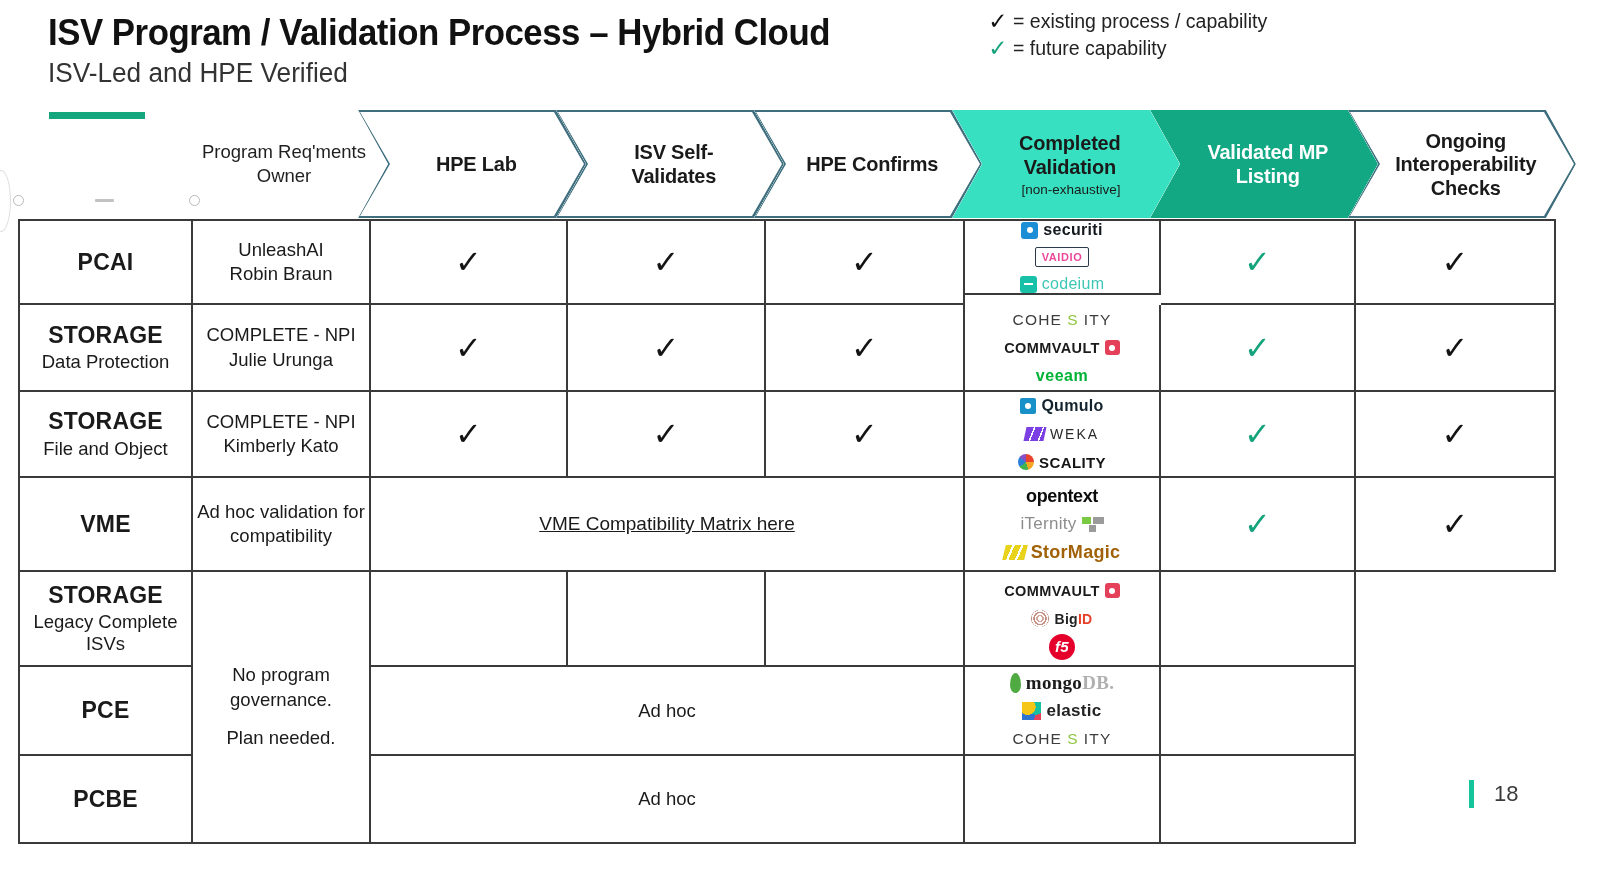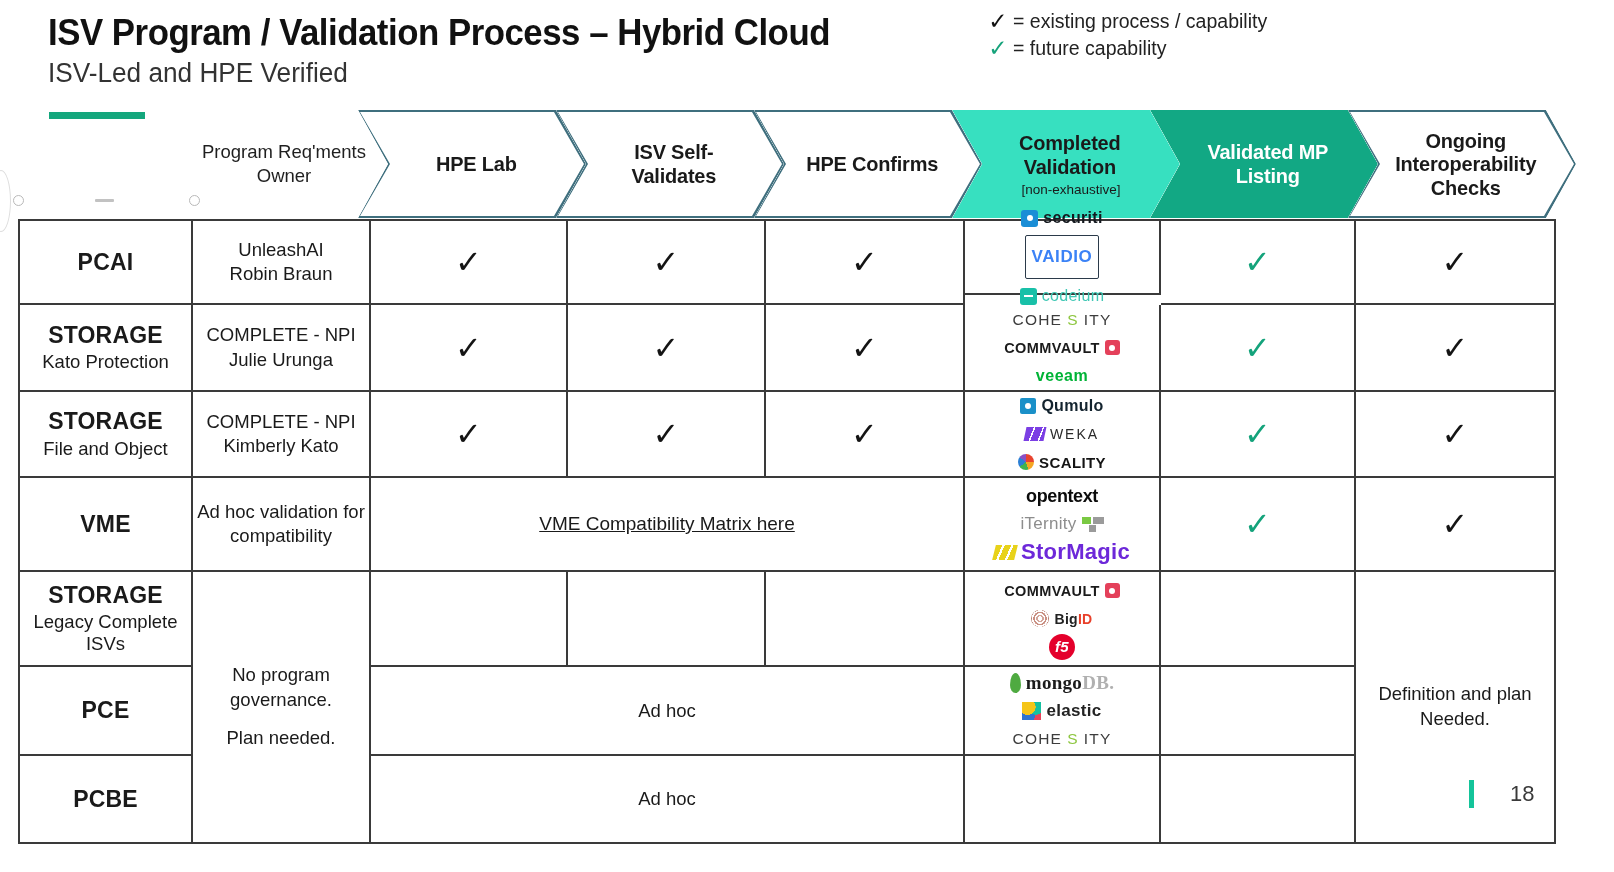--- a/index.html
+++ b/index.html
@@ -90,21 +90,21 @@
   .note .gap{display:block;height:14px;}
   .link{font-size:19px;color:#1a1a1a;text-decoration:underline;cursor:pointer;}
   .adhoc{font-size:18.5px;}
   
   .logos{display:flex;flex-direction:column;align-items:center;justify-content:center;gap:8px;height:100%;width:100%;}
   .logo{display:flex;align-items:center;justify-content:center;gap:5px;height:20px;font-size:15px;font-weight:bold;letter-spacing:0.3px;white-space:nowrap;}
   .sq{width:17px;height:17px;border-radius:3px;display:inline-block;flex:0 0 auto;position:relative;}
   .sq:after{content:"";position:absolute;left:50%;top:50%;width:6px;height:6px;margin:-3px 0 0 -3px;background:#fff;border-radius:50%;}
   .lg-securiti .sq{background:#1b8ed6;}
   .lg-securiti .tx{color:#14191f;font-size:16px;}
-  .lg-vaidio{border:1.6px solid #2b3a4a;padding:11px 6px;border-radius:2px;font-size:17px;color:#3b82f6;letter-spacing:0.6px;}
+  .lg-vaidio{border:1.6px solid #2b3a4a;padding:1px 6px;border-radius:2px;font-size:11px;color:#ec4899;letter-spacing:0.6px;}
   .lg-codeium .sq{background:#18c0a8;}
   .lg-codeium .sq:after{width:9px;height:2px;border-radius:0;margin:-1px 0 0 -4.5px;}
   .lg-codeium .tx{color:#3ec7b4;font-weight:400;font-size:16px;}
   .lg-cohesity{color:#3d3d3d;font-weight:500;font-size:15.5px;letter-spacing:1.2px;}
   .lg-cohesity .s{color:#8dc63f;}
   .lg-commvault .tx{color:#1b1b1b;font-size:14.5px;letter-spacing:0.4px;}
   .lg-commvault .mark{width:15px;height:15px;background:#e4405a;border-radius:3px;}
   .lg-commvault .mark:after{content:"";position:absolute;}
   .lg-veeam{color:#00b336;font-weight:bold;font-size:16px;letter-spacing:0.5px;}
   .lg-qumulo .mark{width:16px;height:16px;background:#1a90c8;border-radius:2px;}
@@ -114,36 +114,36 @@
   .lg-scality .mark{width:16px;height:16px;border-radius:50%;background:conic-gradient(#e8432f 0 25%,#f5a623 0 45%,#3fb34f 0 65%,#2b7fd4 0 85%,#8b4fc4 0 100%);}
   .lg-scality .tx{color:#141414;font-size:15px;letter-spacing:0.4px;}
   .lg-opentext{color:#0b0b0b;font-size:18px;font-weight:bold;letter-spacing:-0.4px;}
   .lg-iternity .tx{color:#8d8d8d;font-size:17px;font-weight:500;}
   .lg-iternity .mark{width:22px;height:15px;background:
       linear-gradient(#7ac943 0 0) 0 0/9px 7px no-repeat,
       linear-gradient(#9b9b9b 0 0) 11px 0/11px 7px no-repeat,
       linear-gradient(#9b9b9b 0 0) 7px 8px/7px 7px no-repeat;}
   .lg-stormagic .mark{width:22px;height:15px;background:
       linear-gradient(100deg,#e8d21a 0 26%,#fff 26% 36%,#e8d21a 36% 62%,#fff 62% 72%,#e8d21a 72%);transform:skewX(-14deg);}
-  .lg-stormagic .tx{color:#6d28d9;font-size:22px;}
+  .lg-stormagic .tx{color:#a16207;font-size:18px;}
   .lg-bigid .mark{width:18px;height:17px;border-radius:50%;background:radial-gradient(circle,#fff 18%,#d4a59a 19% 30%,#fff 31% 42%,#c98f82 43% 54%,#fff 55% 66%,#b87a6c 67% 100%);}
   .lg-bigid .tx{color:#222;font-size:14px;}
   .lg-bigid .tx i{color:#e8402a;font-style:normal;}
   .lg-f5 .mark{width:26px;height:26px;border-radius:50%;background:#e4002b;color:#fff;display:flex;align-items:center;justify-content:center;font-size:15px;font-style:italic;font-weight:bold;}
   .lg-mongodb .mark{width:11px;height:20px;border-radius:50% 50% 50% 50%/60% 60% 40% 40%;background:#4faa41;}
   .lg-mongodb .tx{font-family:"Liberation Serif",serif;font-size:19px;color:#1b1b1b;font-weight:bold;}
   .lg-mongodb .tx em{color:#b0b0b0;font-style:normal;}
   .lg-elastic .mark{width:19px;height:18px;background:
       radial-gradient(circle at 30% 28%,#f5c518 0 42%,transparent 43%),
       radial-gradient(circle at 74% 30%,#16c0a0 0 38%,transparent 39%),
       radial-gradient(circle at 30% 74%,#2f74d0 0 38%,transparent 39%),
       radial-gradient(circle at 72% 74%,#e8425a 0 38%,transparent 39%);}
   .lg-elastic .tx{color:#232323;font-weight:700;font-size:17px;}
   
-  #slide-num{position:absolute;left:1469px;top:780px;display:flex;align-items:center;gap:36px;}
+  #slide-num{position:absolute;left:1469px;top:780px;display:flex;align-items:center;gap:20px;}
   #slide-num .bar{width:5px;height:28px;background:#14c49a;}
   #slide-num .num{font-size:22px;color:#3a3a3a;}
 </style>
 </head>
 <body>
 
 <div id="title-block">
   <div id="slide-title">ISV Program / Validation Process – Hybrid Cloud</div>
   <div id="slide-subtitle">ISV-Led and HPE Verified</div>
 </div>
@@ -232,21 +232,21 @@
       </div>
     </div>
     <div class="gcell outer-top" style="left: 1143px; top: 0px; width: 195px; height: 86px;">
       <span class="check green">✓</span>
     </div>
     <div class="gcell outer-top" style="left: 1338px; top: 0px; width: 200px; height: 86px;">
       <span class="check black">✓</span>
     </div>
     <div class="gcell outer-left" style="left: 0px; top: 86px; width: 175px; height: 87px;">
       <div class="cat-title">STORAGE</div>
-      <div class="cat-sub">Kato Protection</div>
+      <div class="cat-sub">Data Protection</div>
     </div>
     <div class="gcell" style="left: 175px; top: 86px; width: 178px; height: 87px;">
       <div class="owner-text">COMPLETE - NPI<br>Julie Urunga</div>
     </div>
     <div class="gcell" style="left: 353px; top: 86px; width: 197px; height: 87px;">
       <span class="check black">✓</span>
     </div>
     <div class="gcell" style="left: 550px; top: 86px; width: 198px; height: 87px;">
       <span class="check black">✓</span>
     </div>
@@ -382,21 +382,18 @@
       <div class="cat-title">PCBE</div>
     </div>
     <div class="gcell" style="left: 353px; top: 537px; width: 594px; height: 88px;">
       <div class="adhoc">Ad hoc</div>
     </div>
     <div class="gcell" style="left: 947px; top: 537px; width: 196px; height: 88px;"></div>
     <div class="gcell" style="left: 1143px; top: 537px; width: 195px; height: 88px;"></div>
     <div class="gcell" style="left: 175px; top: 353px; width: 178px; height: 272px;">
       <div class="note">No program<br>governance.<span class="gap"></span>Plan needed.</div>
     </div>
-    <div class="gcell" style="left: 1338px; top: 353px; width: 200px; height: 272px;">
-      <div class="note">Definition and plan Needed.</div>
-    </div>
   </div>
 
 <div id="slide-num">
   <div class="bar"></div>
   <div class="num">18</div>
 </div>
 
 </body></html>

